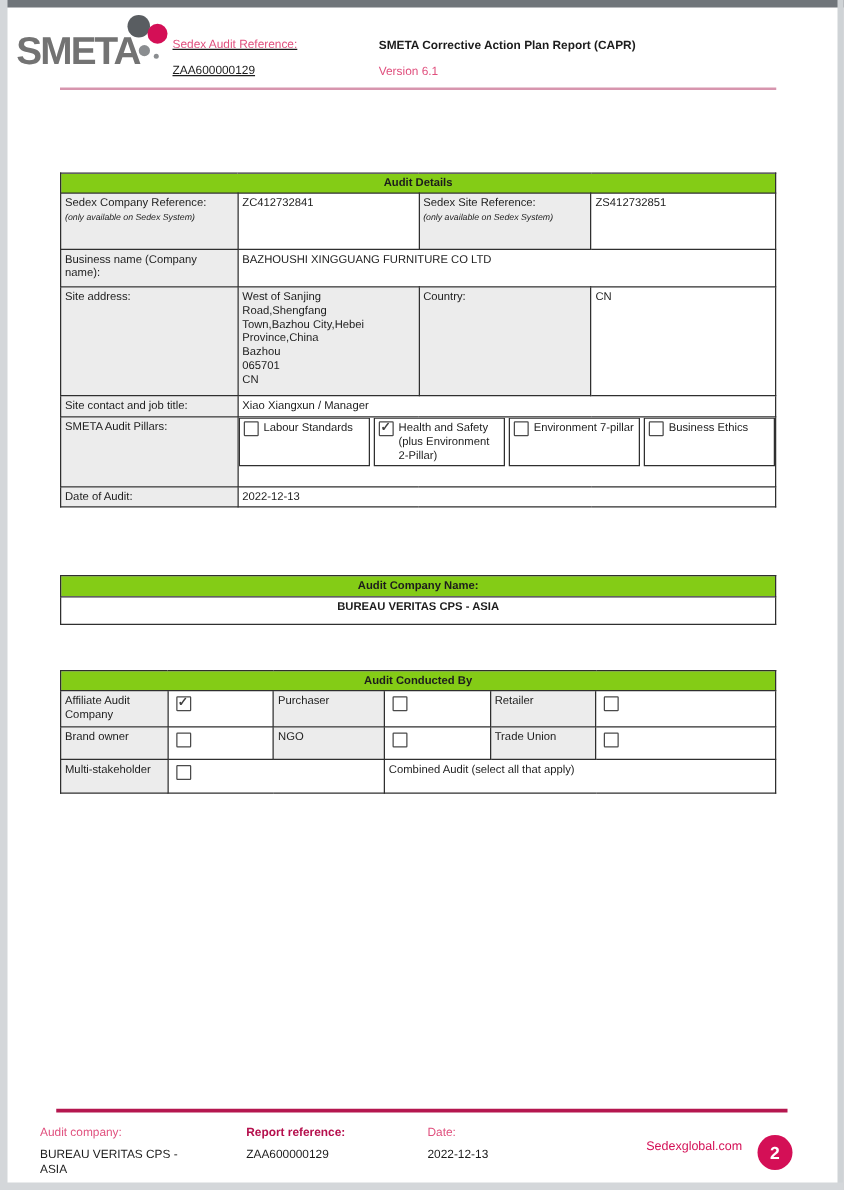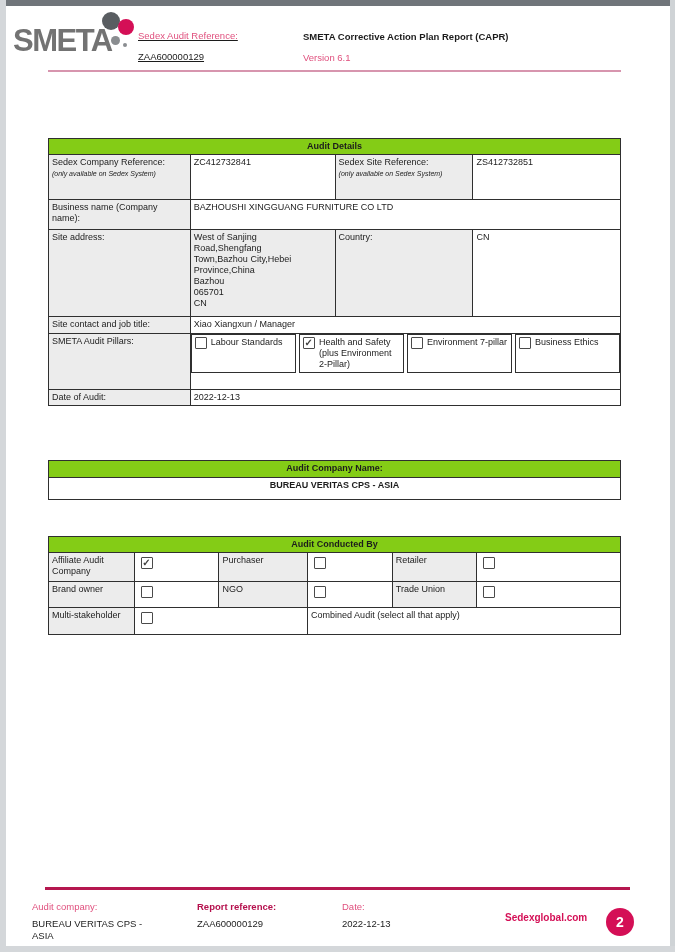--- a/index.html
+++ b/index.html
@@ -55,21 +55,21 @@
 
   
   .divider-bottom{position:absolute;left:45px;top:887px;width:585px;height:2.5px;background:#b5174f;}
   .ft{position:absolute;font-size:9.5px;line-height:12px;}
   .ft-l1{top:901px;}
   .ft-l2{top:918px;}
   .ft-col1{left:32px;width:130px;}
   .ft-col2{left:197px;width:130px;}
   .ft-col3{left:342px;width:110px;}
   .crimson-bold{color:#b5104d;font-weight:bold;}
-  .website{position:absolute;left:505px;top:912px;font-size:10px;font-weight:bold;color:#d40f56;}
+  .website{position:absolute;left:517px;top:912px;font-size:10px;font-weight:normal;color:#d40f56;}
   .page-badge{position:absolute;left:606px;top:908px;width:28px;height:28px;border-radius:50%;
       background:#d40f56;color:#fff;font-size:14px;font-weight:bold;
       display:flex;align-items:center;justify-content:center;}
 </style>
 </head>
 <body>
 
 <div class="page">
   <div class="edge-top"></div>
   <div class="edge-left"></div>

